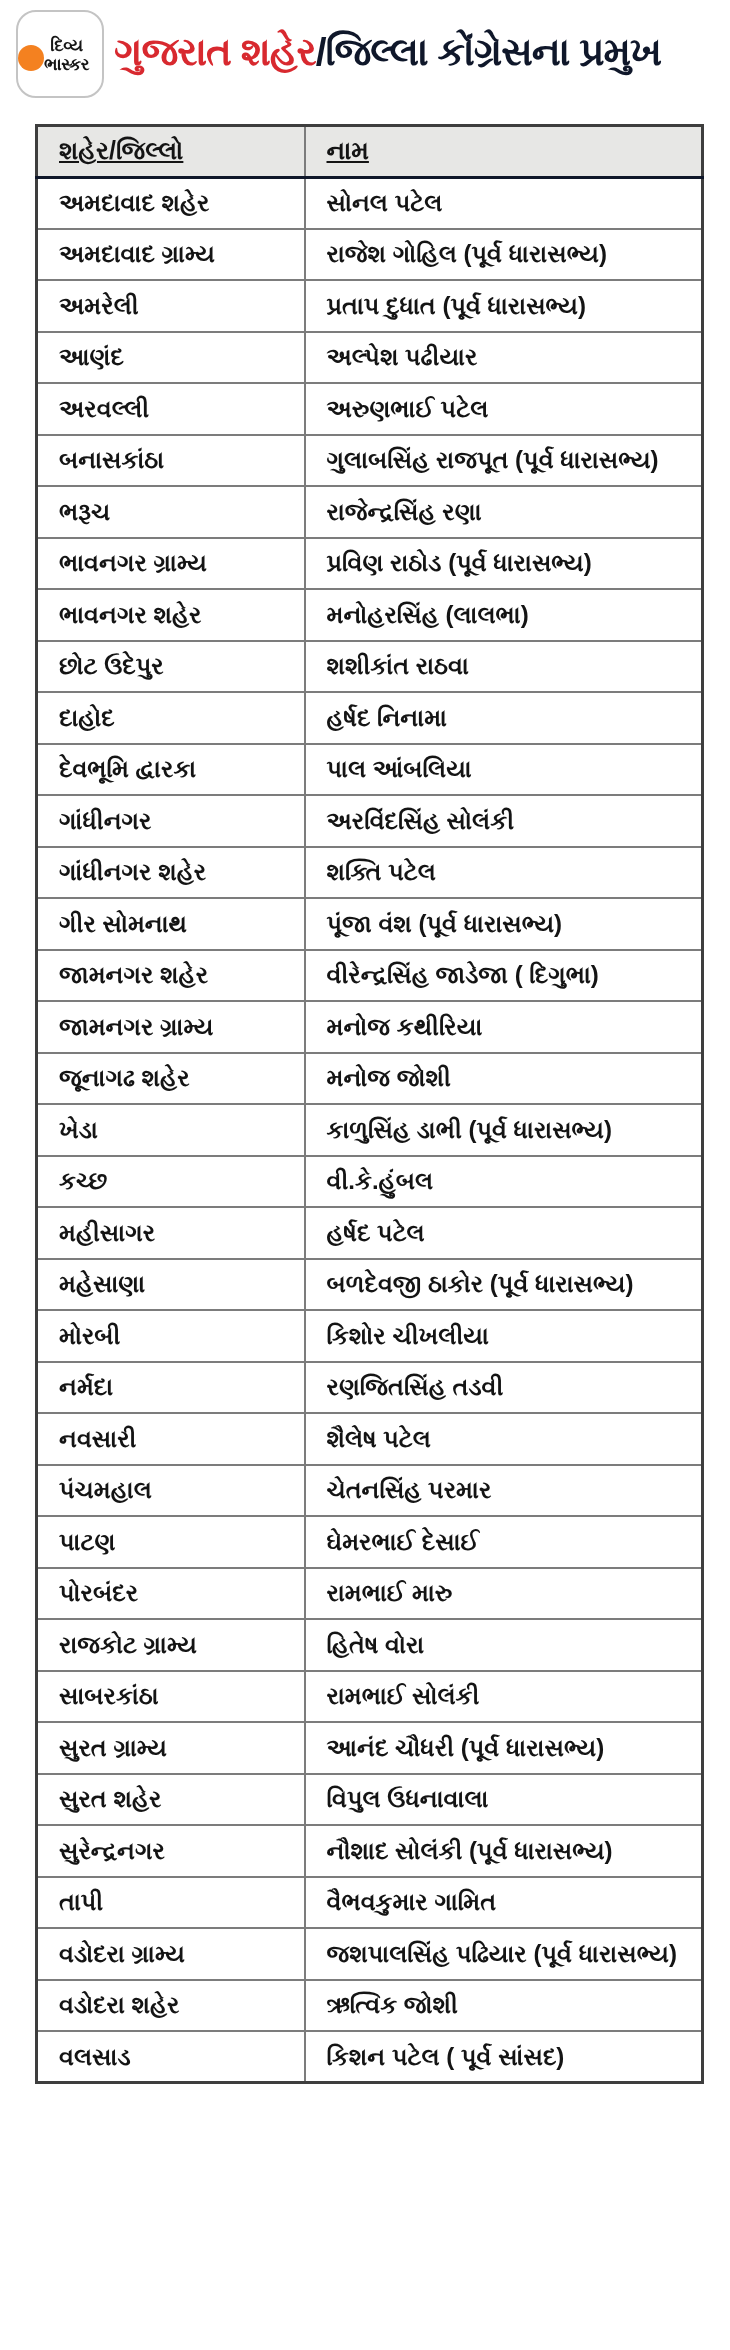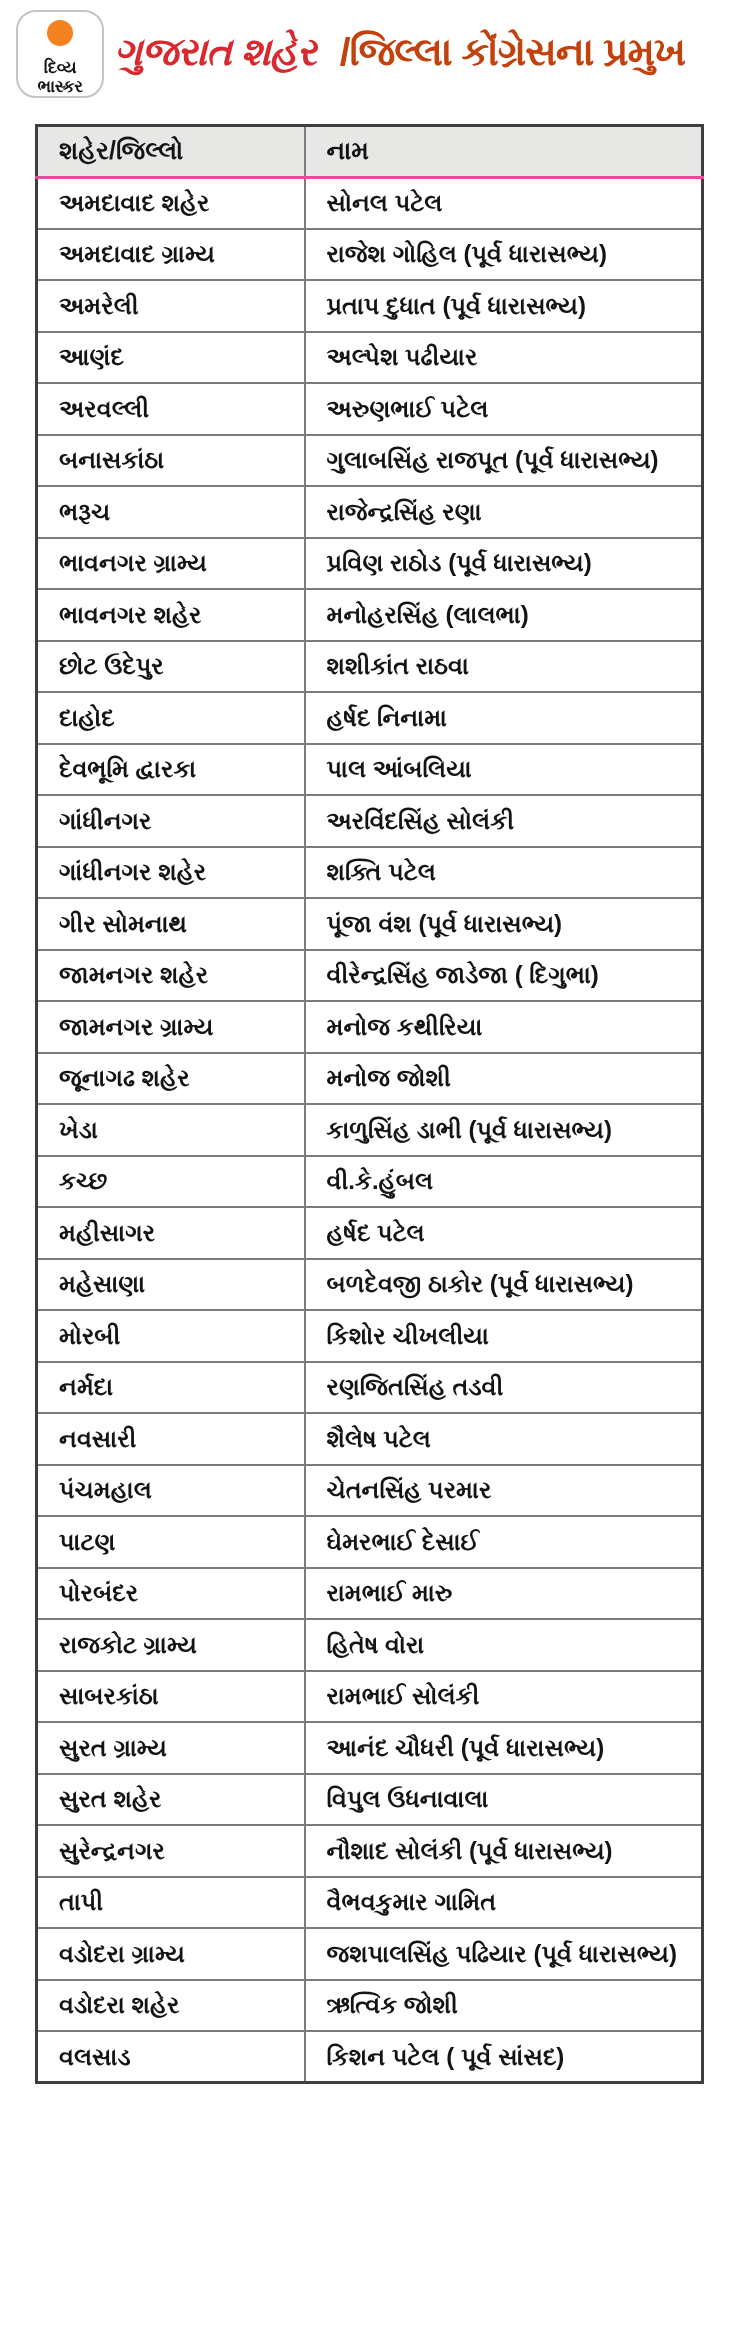--- a/index.html
+++ b/index.html
@@ -14,49 +14,50 @@
   html,body{margin:0;padding:0;}
   body{
     width:730px;height:2350px;background:#ffffff;
     font-family:"Liberation Sans", sans-serif;color:var(--text);
     overflow:hidden;
   }
   .masthead{position:relative;width:730px;height:124px;}
   .logo{
     position:absolute;left:16px;top:10px;width:88px;height:88px;
     background:#fff;border:2px solid #c4c4c4;border-radius:20px;
-    display:flex;flex-direction:column;align-items:center;gap:11px;
+    display:flex;flex-direction:row;align-items:center;
   }
   .logo-sun{width:26px;height:26px;border-radius:50%;background:var(--logo-orange);margin-top:8px;flex:0 0 auto;}
   .logo-text{font-weight:bold;font-size:17px;line-height:19px;color:#161616;text-align:center;margin-top:1px;letter-spacing:-0.5px;}
   .title{
     position:absolute;left:114px;top:0;height:104px;right:6px;
     display:flex;align-items:center;white-space:nowrap;
     font-size:39px;font-weight:800;letter-spacing:-1px;
   }
-  .title .red{color:var(--title-red);font-style:italic;}
-  .title .black{color:#c2410c;margin-left:24px;}
+  .title .red{color:var(--title-red);}
+  .title .black{color:#0f172a;}
   .table-wrap{margin-left:35px;width:666px;}
   table{
     border-collapse:collapse;table-layout:fixed;width:666px;
     border:3px solid var(--border-dark);
   }
   col.c1{width:268px;}
   col.c2{width:398px;}
   th,td{
     border:2px solid var(--border-light);
     height:51.5px;vertical-align:middle;text-align:left;
     padding:0 6px 0 21px;
     font-size:24px;font-weight:700;color:var(--text);
     white-space:nowrap;overflow:hidden;
   }
   thead th{
     background:var(--header-bg);
-    border-bottom:3px solid #ec4899;
+    border-bottom:3px solid #0f172a;
     font-size:25px;
+    text-decoration:underline;
   }
 </style>
 </head>
 <body>
 
 <div class="masthead">
   <div class="logo">
     <div class="logo-sun"></div>
     <div class="logo-text">
       <div>દિવ્ય</div>

